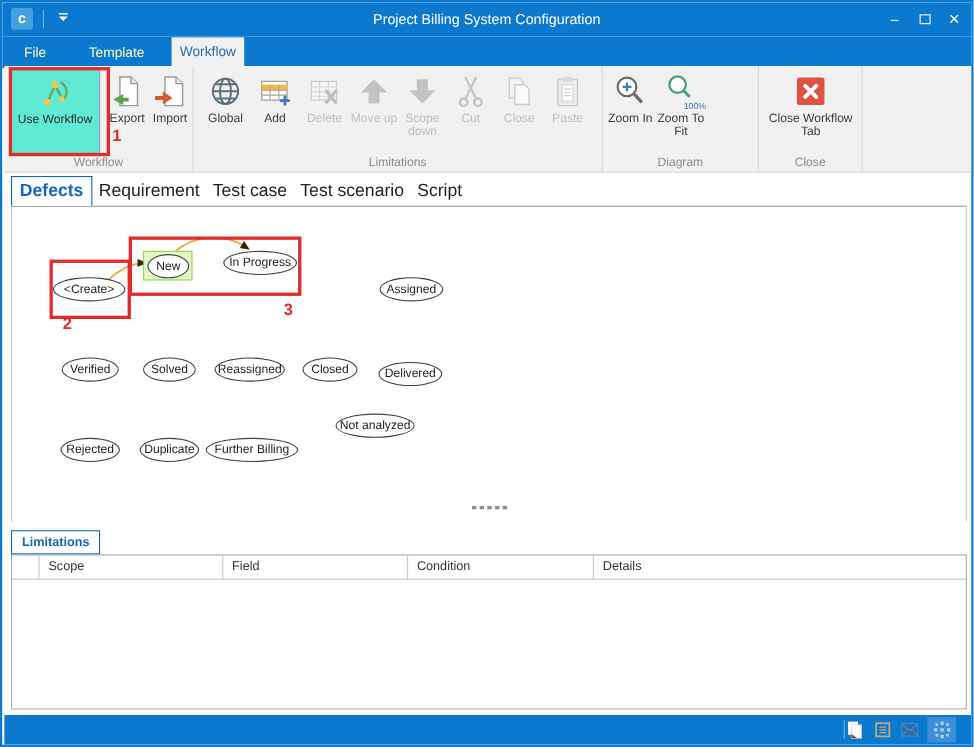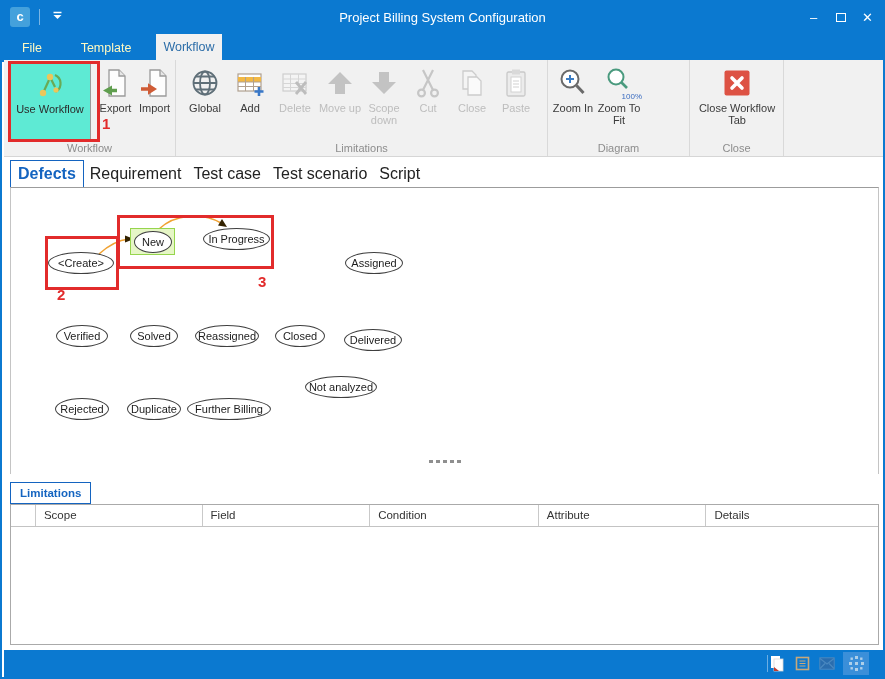--- a/index.html
+++ b/index.html
@@ -325,21 +325,20 @@
       </div>
   </div>
 
   <div class="lim-tab">Limitations</div>
   <div class="lim-table">
     <div class="lim-header">
       <div class="lim-th c0"></div>
       <div class="lim-th c1">Scope</div>
       <div class="lim-th c2">Field</div>
       <div class="lim-th c3">Condition</div>
-      <div class="lim-th c4">Attribute</div>
       <div class="lim-th c5">Details</div>
     </div>
   </div>
 
   <div class="statusbar">
     <div class="sb-sep"></div>
     <div class="sb-icons">
       <span class="sb-ico">
         <svg width="16" height="17" viewBox="0 0 16 17">
           <rect x="2" y="1" width="9" height="12" fill="#fff"></rect>

